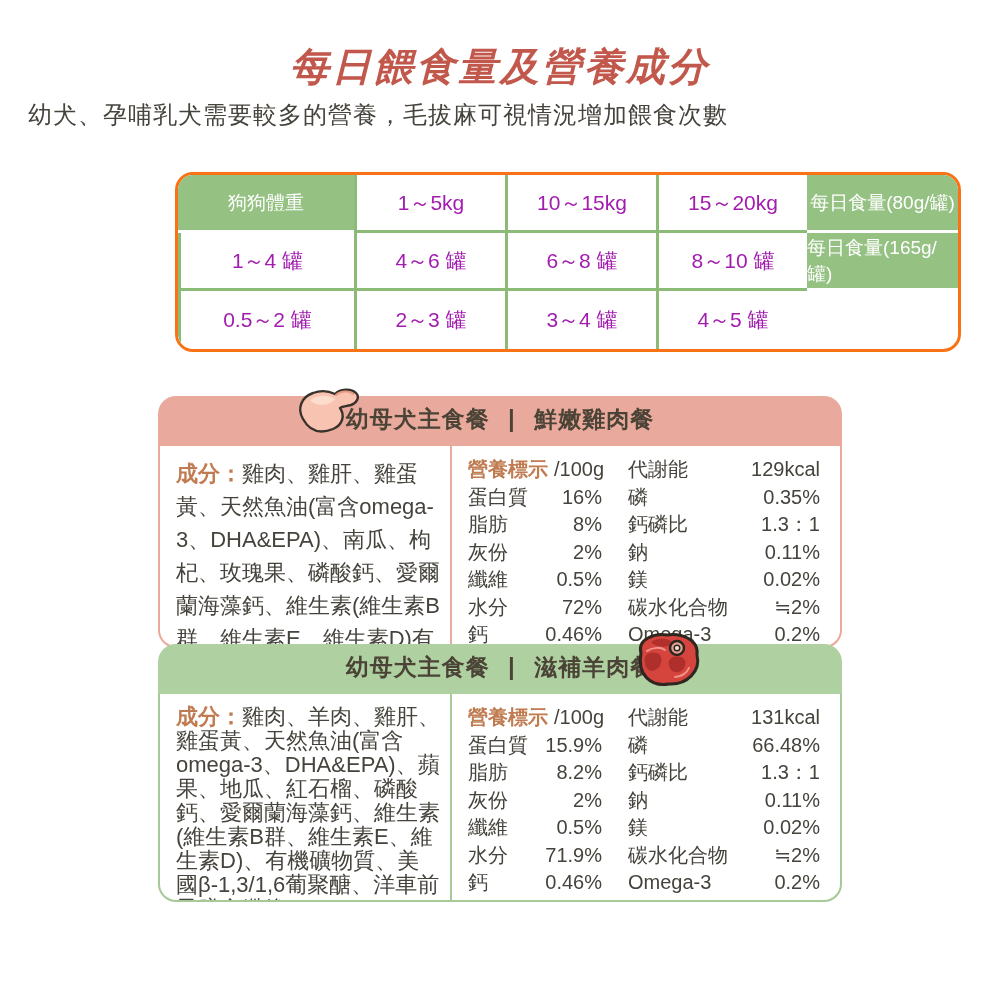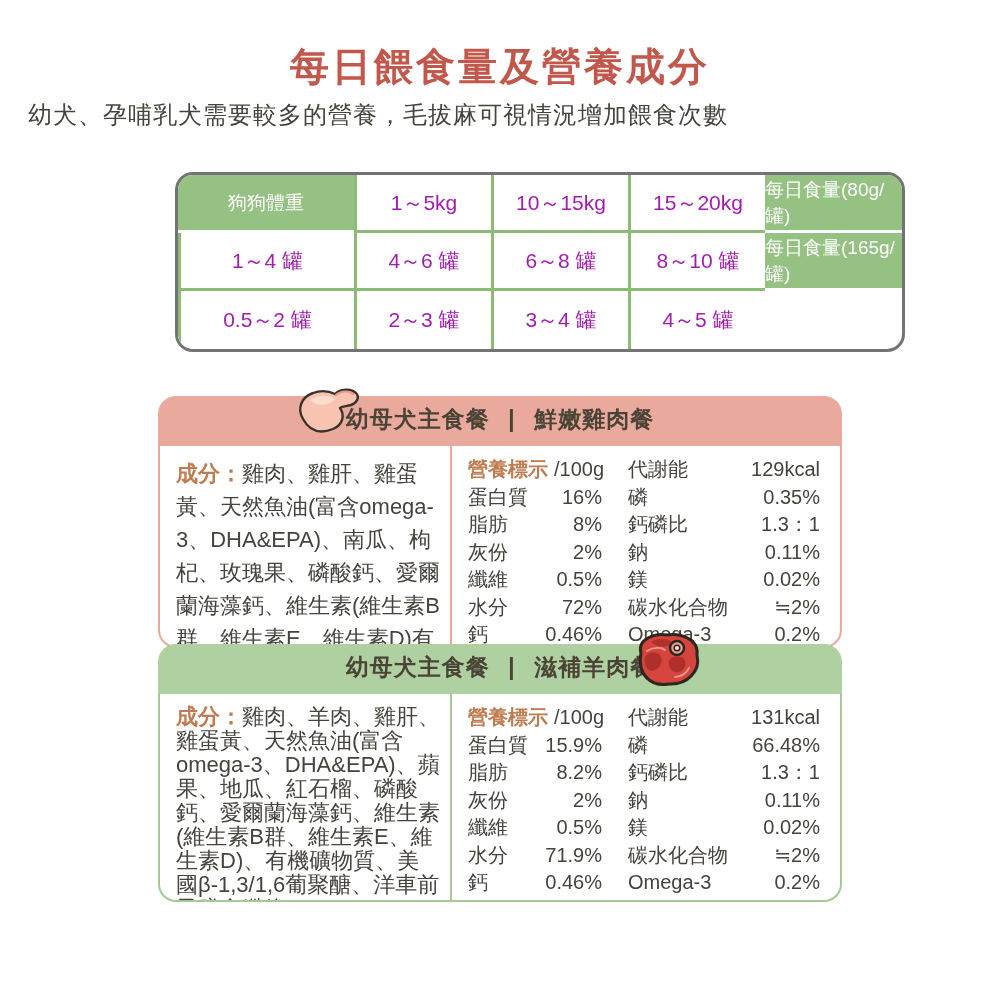--- a/index.html
+++ b/index.html
@@ -6,31 +6,31 @@
   body{
     width:1000px;height:1000px;position:relative;background:#ffffff;
     font-family:"Liberation Sans","DejaVu Sans",sans-serif;
     color:#45433c;overflow:hidden;
   }
   .abs{position:absolute;}
 
   
   .page-title{
     top:40px;left:0;width:1000px;text-align:center;
-    font-size:39px;font-weight:bold;color:#c2584c;letter-spacing:3px;
+    font-size:39px;font-weight:bold;color:#c2584c;letter-spacing:3px;font-style:italic;
   }
   .page-subtitle{
     top:99px;left:0;width:1000px;text-align:left;
     font-size:24px;color:#45433c;letter-spacing:1px;padding-left:28px;
   }
 
   
   .feeding-table{
-    left:175px;top:172px;width:730px;height:180px;
-    border:3px solid #737373;border-radius:18px;overflow:hidden;
+    left:175px;top:172px;width:786px;height:180px;
+    border:3px solid #f97316;border-radius:18px;overflow:hidden;
     display:grid;grid-template-columns:176px repeat(4,1fr);
     grid-template-rows:repeat(3,1fr);background:#ffffff;box-sizing:border-box;
   }
   .ft-th{
     background:#95c183;color:#ffffff;font-size:19px;
     display:flex;align-items:center;justify-content:center;
     border-bottom:3px solid #ffffff;
   }
   .ft-td{
     background:#ffffff;color:#a21caf;font-size:21px;

